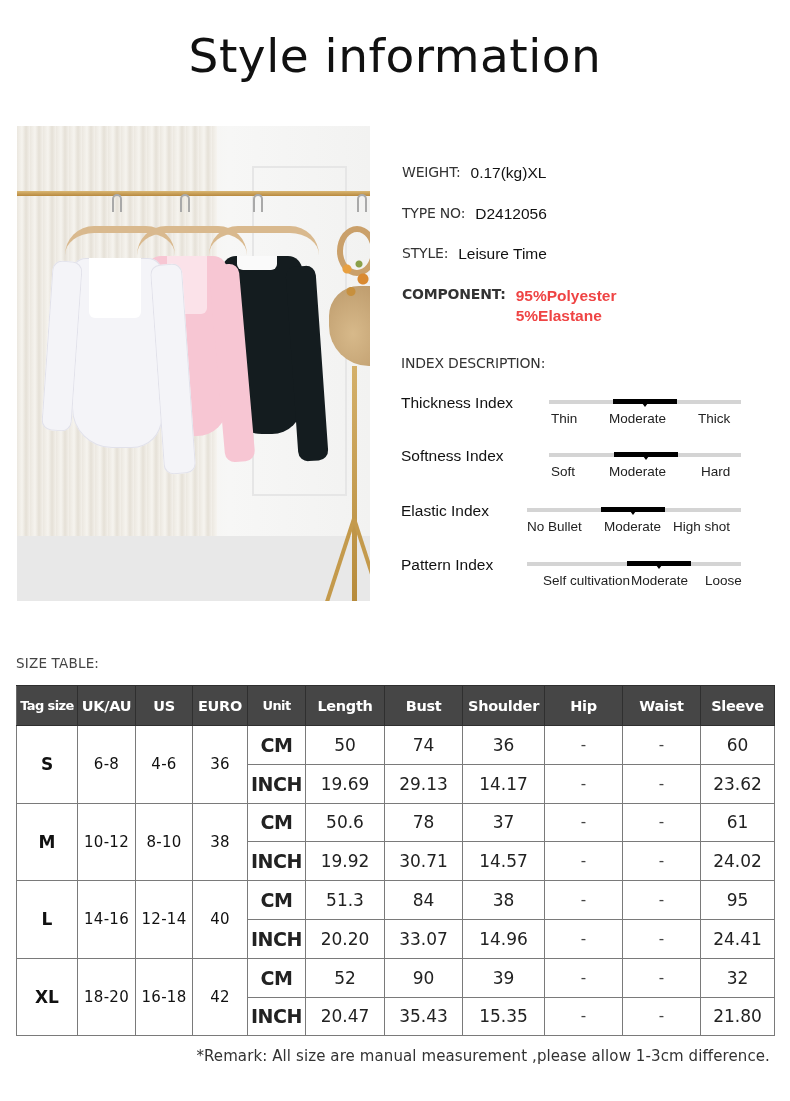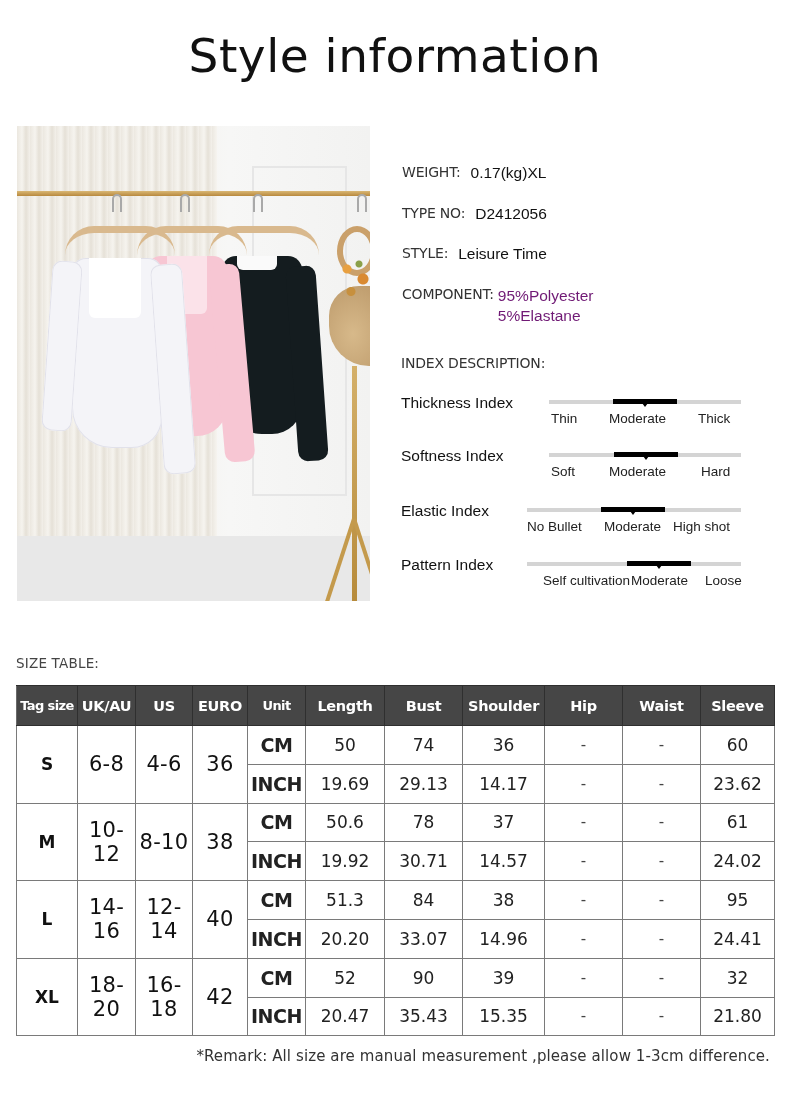--- a/index.html
+++ b/index.html
@@ -39,21 +39,21 @@
   .stand-leg { position: absolute; top: 390px; width: 4px; height: 110px; background: #c49a4c; }
   .basket { position: absolute; left: 312px; top: 160px; width: 60px; height: 80px; background: radial-gradient(ellipse at 40% 60%, #d7b98a, #b89566); border-radius: 30px 0 0 40px; }
   .basket-handle { position: absolute; left: 320px; top: 100px; width: 40px; height: 50px; border: 6px solid #caa06a; border-radius: 50%; }
   .flowers { position: absolute; left: 318px; top: 128px; width: 40px; height: 50px;
     background: radial-gradient(circle at 30% 30%, #e8a040 4px, transparent 5px), radial-gradient(circle at 70% 50%, #d98a32 5px, transparent 6px), radial-gradient(circle at 40% 75%, #c7903e 4px, transparent 5px), radial-gradient(circle at 60% 20%, #8aa04a 3px, transparent 4px); }
 
   
   .info-row { position: absolute; left: 402px; font-size: 15px; color: #222; display: flex; }
   .info-label { font-family: "DejaVu Sans", sans-serif; font-size: 14px; color: #333; letter-spacing: -0.2px; }
   .info-value { font-weight: normal; color: #111; margin-left: 10px; font-size: 15.5px; }
-  .info-value-multi { margin-left: 4px; line-height: 20px; font-size: 15.5px; color: #701a75; }
+  .info-value-multi { margin-left: 10px; line-height: 20px; font-size: 15.5px; color: #ef4444; }
   .index-desc { position: absolute; left: 401px; top: 355px; font-family: "DejaVu Sans", sans-serif; font-size: 14px; color: #333; letter-spacing: -0.2px; }
 
   .idx { position: absolute; left: 401px; width: 350px; height: 44px; }
   .idx-label { position: absolute; left: 0; top: 0; font-size: 15.5px; color: #111; }
   .idx-track { position: absolute; top: 6px; height: 4px; background: #d4d4d4; }
   .idx-mark { position: absolute; top: 5px; height: 5px; background: #000; }
   .idx-mark::after { content: ""; position: absolute; left: 50%; top: 4px; margin-left: -3px;
     border-left: 3px solid transparent; border-right: 3px solid transparent; border-top: 4px solid #000; }
   .idx-opt { position: absolute; top: 17px; font-size: 13.5px; color: #222; white-space: nowrap; }
 
@@ -65,21 +65,21 @@
   }
   .size-table th {
     background: #464646; color: #fff; height: 40px; font-size: 14.5px; font-weight: bold; border: 1px solid #2f2f2f;
     border-left: 1px solid #6a6a6a; padding: 0; text-align: center; letter-spacing: -0.3px;
   }
   .size-table th.small { font-size: 13px; letter-spacing: -0.6px; }
   .size-table td {
     border: 1px solid #7a7a7a; text-align: center; height: 38.8px; font-size: 17px; color: #222; padding: 0;
   }
   .size-table td.tag { font-weight: bold; font-size: 17px; color: #111; }
-  .size-table td.conv { font-size: 21px; color: #111; letter-spacing: 0.3px; }
+  .size-table td.conv { font-size: 15px; color: #111; letter-spacing: 0.3px; }
   .size-table td.unit { font-size: 19px; font-weight: bold; color: #222; letter-spacing: -0.4px; }
   .size-table td.dash { font-size: 15px; color: #444; }
   .remark { position: absolute; right: 20px; top: 1047px; font-family: "DejaVu Sans", sans-serif; font-size: 15px; color: #333; letter-spacing: 0.1px; }
 </style>
 </head>
 <body>
 
 <h1 class="title">Style information</h1>
 
 <div class="photo">
@@ -128,21 +128,21 @@
   <span class="info-value">0.17(kg)XL</span>
 </div>
 <div class="info-row" style="top:205px;">
   <span class="info-label">TYPE NO:</span>
   <span class="info-value">D2412056</span>
 </div>
 <div class="info-row" style="top:245px;">
   <span class="info-label">STYLE:</span>
   <span class="info-value">Leisure Time</span>
 </div>
-<div class="info-row" style="top:286px;">
+<div class="info-row" style="top:286px;font-weight:bold;">
   <span class="info-label">COMPONENT:</span>
   <div class="info-value-multi">
     <div>95%Polyester</div>
     <div>5%Elastane</div>
   </div>
 </div>
 <div class="index-desc">INDEX DESCRIPTION:</div>
 
 <div class="idx" style="top:394px;">
   <span class="idx-label">Thickness Index</span>

